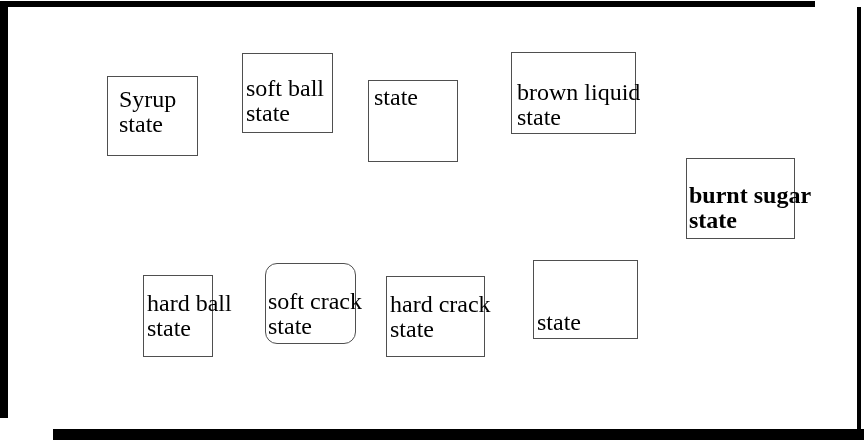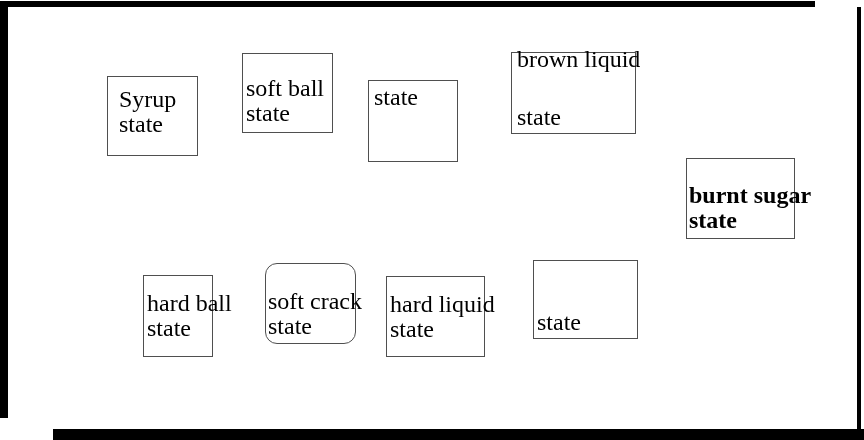--- a/index.html
+++ b/index.html
@@ -28,21 +28,21 @@
     font-size: 24px;
     line-height: 25px;
     display: flex;
     flex-direction: column;
   }
   .state-box span { white-space: nowrap; display: block; }
 
   .b1 { left: 107px; top: 76px;  width: 91px;  height: 80px; padding: 10px 0 0 11px; }
   .b2 { left: 242px; top: 53px;  width: 91px;  height: 80px; justify-content: flex-end; padding: 0 0 6px 3px; }
   .b3 { left: 368px; top: 80px;  width: 90px;  height: 82px; padding: 4px 0 0 5px; }
-  .b4 { left: 511px; top: 52px;  width: 125px; height: 82px; justify-content: flex-end; padding: 0 0 3px 5px; gap: 33px; }
+  .b4 { left: 511px; top: 52px;  width: 125px; height: 82px; justify-content: flex-end; padding: 0 0 3px 5px; }
   .b5 { left: 686px; top: 158px; width: 109px; height: 81px; justify-content: flex-end; padding: 0 0 5px 2px; font-weight: bold; }
   .b6 { left: 143px; top: 275px; width: 70px;  height: 82px; justify-content: center; padding: 0 0 0 3px; }
   .b7 { left: 265px; top: 263px; width: 91px;  height: 81px; justify-content: flex-end; padding: 0 0 4px 2px; border-radius: 12px; }
   .b8 { left: 386px; top: 276px; width: 99px;  height: 81px; justify-content: center; padding: 0 0 0 3px; }
   .b9 { left: 533px; top: 260px; width: 105px; height: 79px; justify-content: flex-end; padding: 0 0 3px 3px; }
 </style>
 </head>
 <body>
 
 <div id="canvas">
@@ -80,21 +80,21 @@
     <span>hard ball</span>
     <span>state</span>
   </div>
 
   <div class="state-box b7">
     <span>soft crack</span>
     <span>state</span>
   </div>
 
   <div class="state-box b8">
-    <span>hard liquid</span>
+    <span>hard crack</span>
     <span>state</span>
   </div>
 
   <div class="state-box b9">
     <span>state</span>
   </div>
 
 </div>
 
 </body></html>

